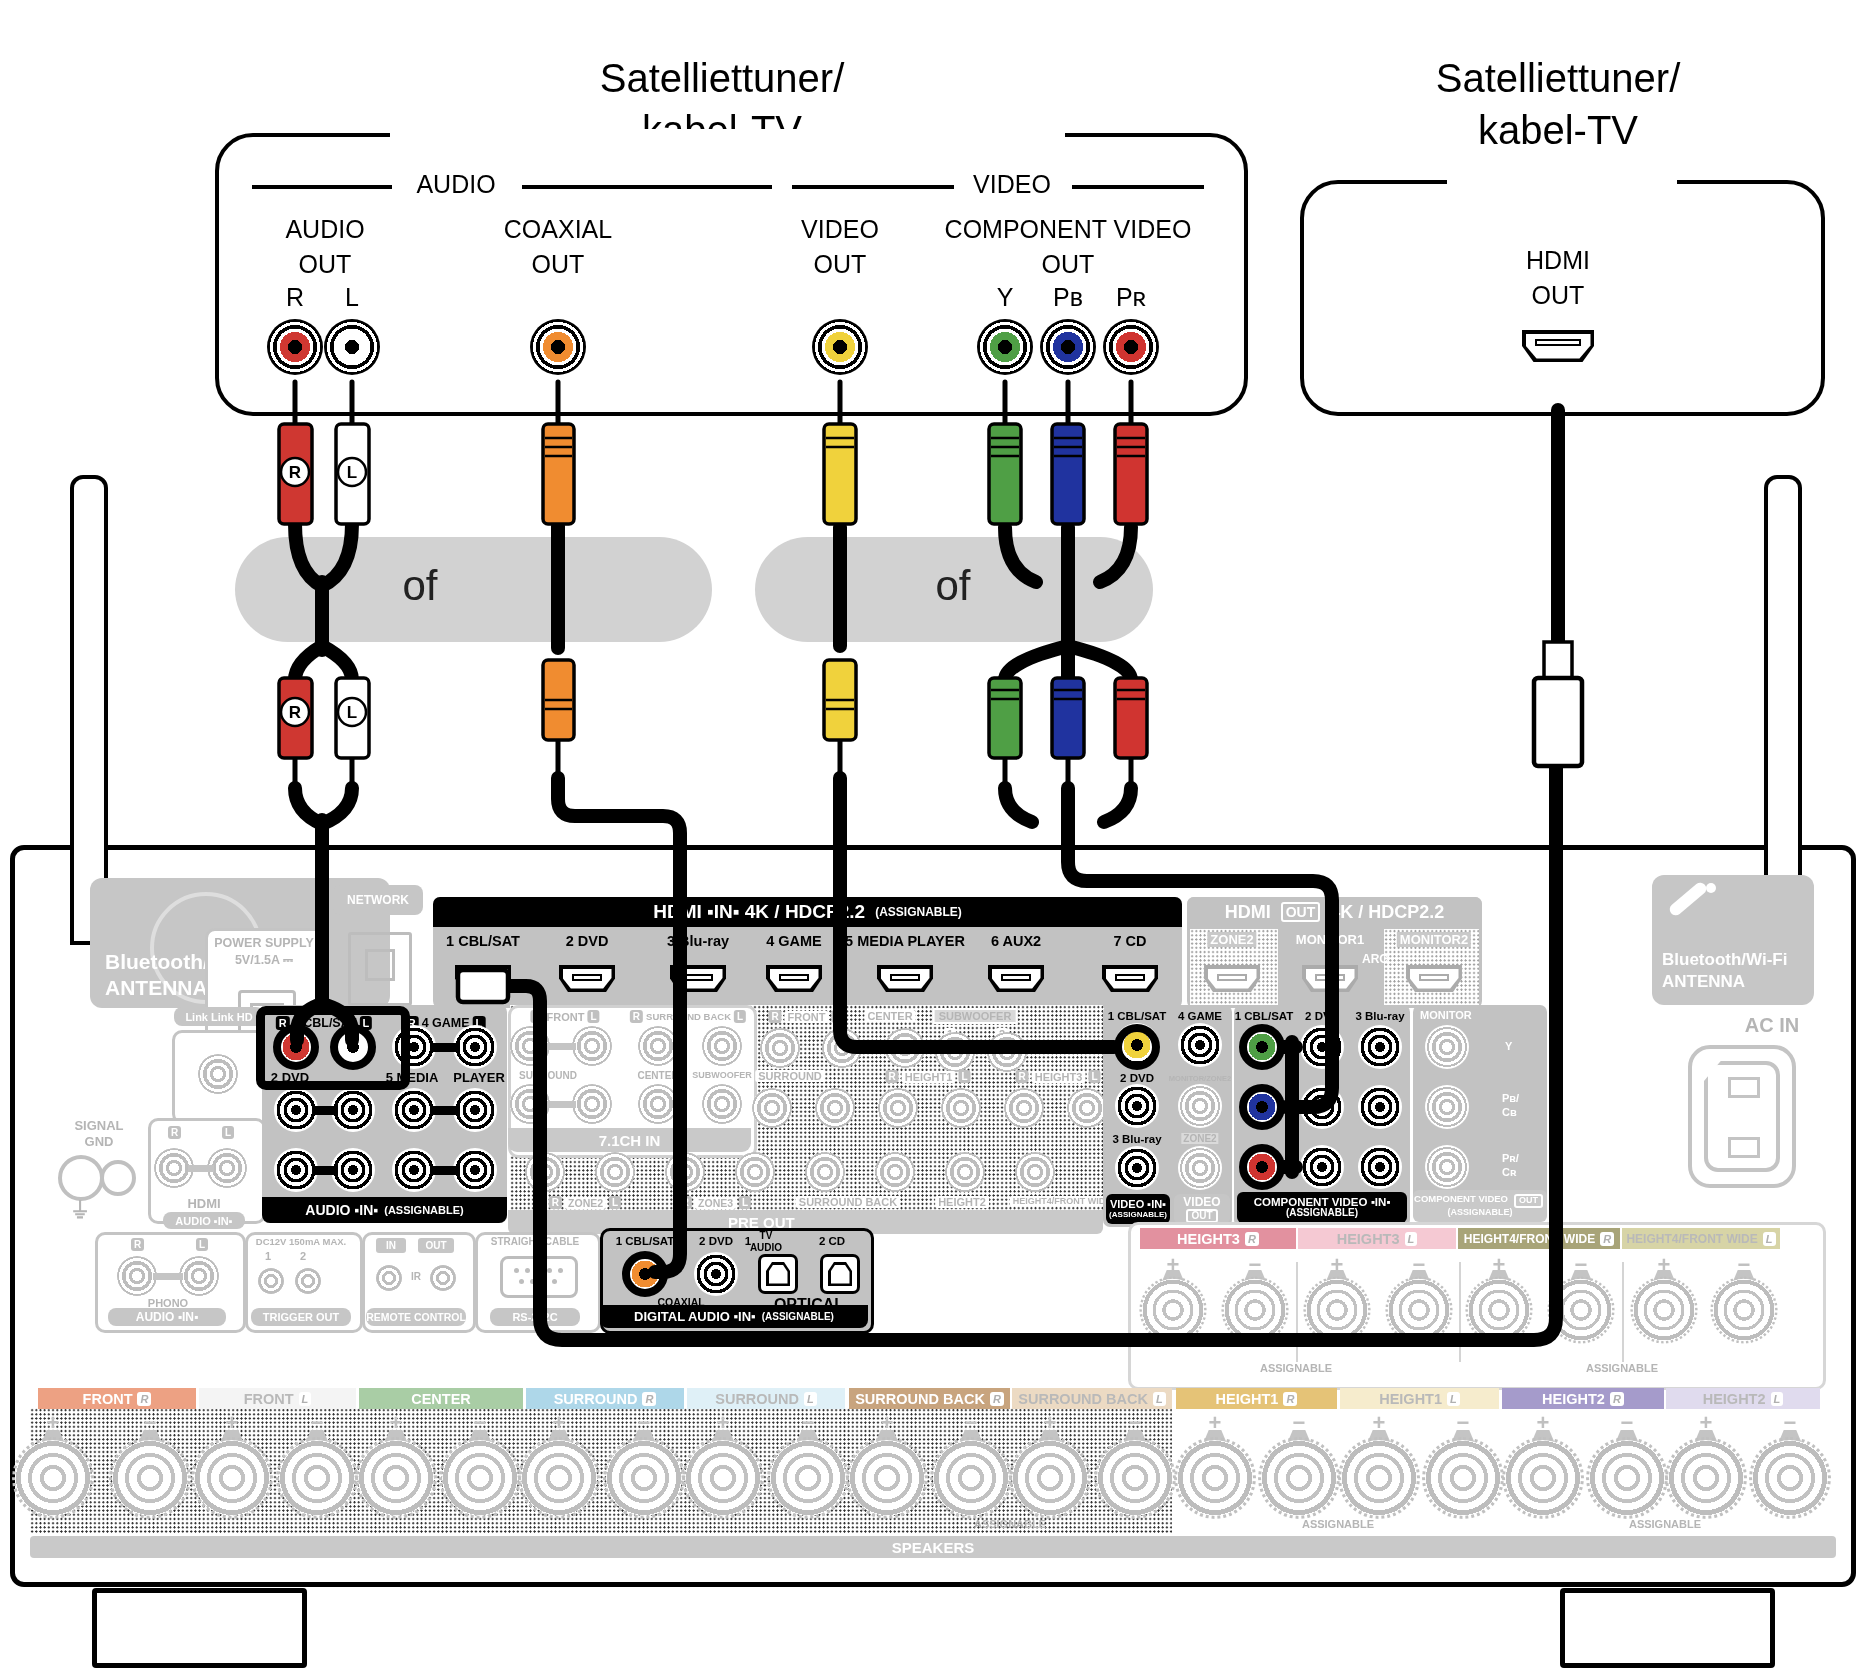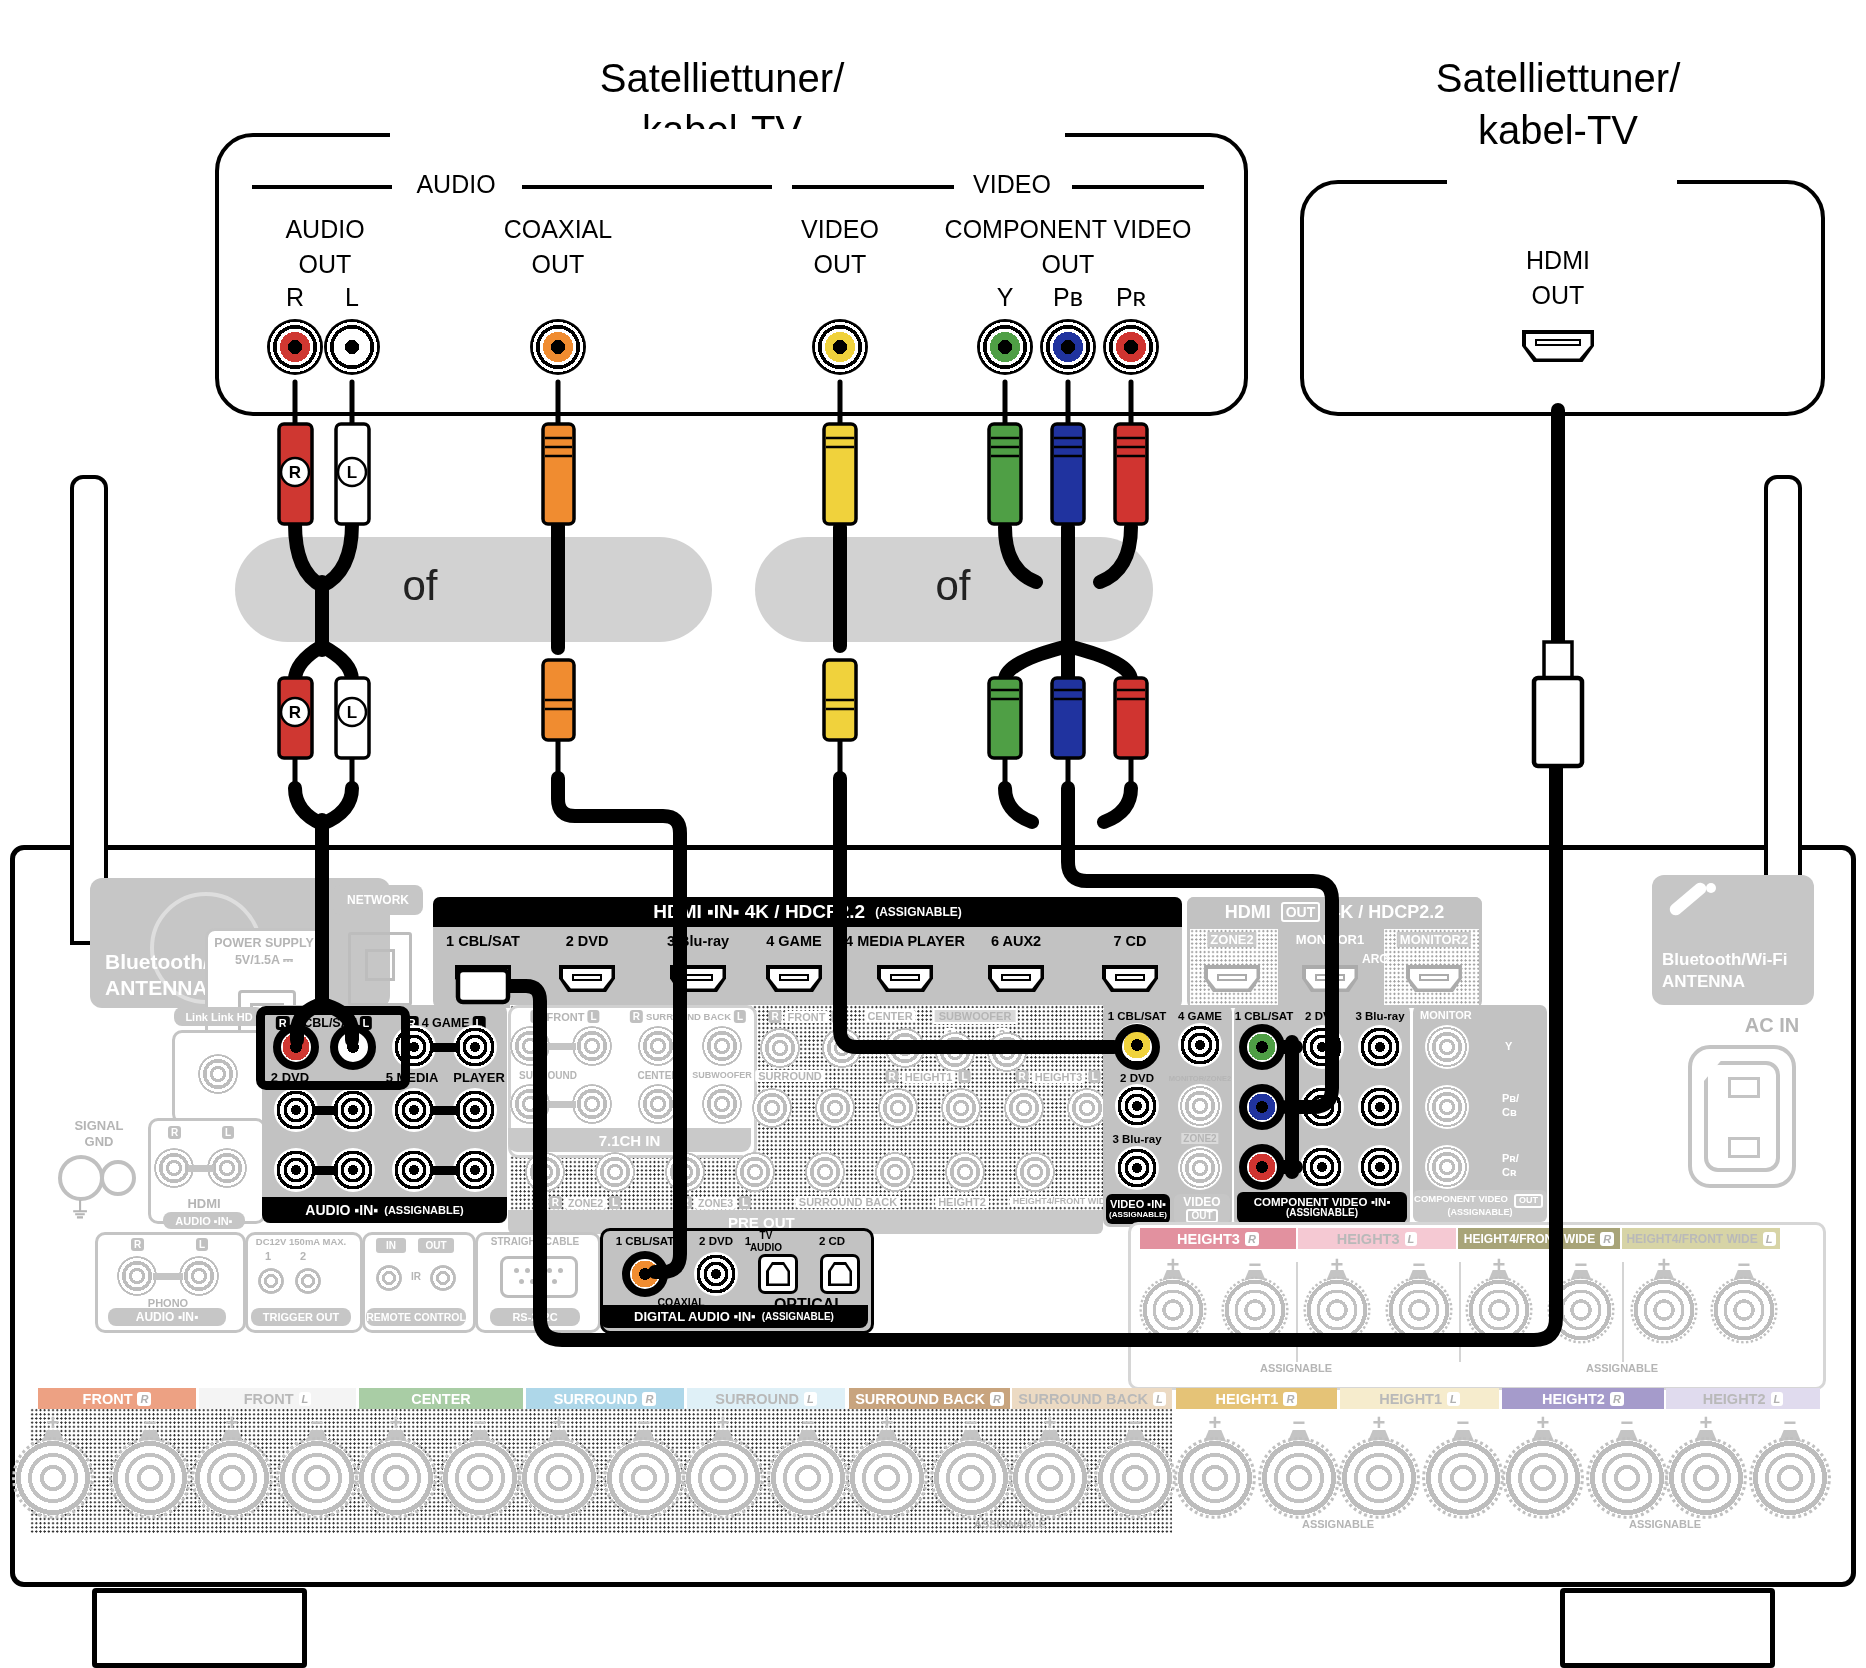--- a/index.html
+++ b/index.html
@@ -164,21 +164,21 @@
 
   <div class="blk" style="left:433px;top:897px;width:749px;height:111px"></div>
   <div class="bbar" style="left:433px;top:897px;width:749px;height:30px;border-radius:7px 7px 0 0;font-size:19px;gap:10px">
     <span>HDMI ▪IN▪ 4K / HDCP2.2</span>
     <span style="font-size:12px">(ASSIGNABLE)</span>
   </div>
   <div class="lbl" style="left:483px;top:933px;font-size:14.5px">1 CBL/SAT</div>
   <div class="lbl" style="left:587px;top:933px;font-size:14.5px">2 DVD</div>
   <div class="lbl" style="left:698px;top:933px;font-size:14.5px">3 Blu-ray</div>
   <div class="lbl" style="left:794px;top:933px;font-size:14.5px">4 GAME</div>
-  <div class="lbl" style="left:905px;top:933px;font-size:14.5px">4 MEDIA PLAYER</div>
+  <div class="lbl" style="left:905px;top:933px;font-size:14.5px">5 MEDIA PLAYER</div>
   <div class="lbl" style="left:1016px;top:933px;font-size:14.5px">6 AUX2</div>
   <div class="lbl" style="left:1130px;top:933px;font-size:14.5px">7 CD</div>
   <span class="hp" style="left:483px;top:965px">
       <u></u>
       <i></i>
       <s></s>
     </span>
   <span class="hp" style="left:587px;top:965px">
       <u></u>
       <i></i>
@@ -746,20 +746,21 @@
       <span class="pw" style="left: 1790px; top: 1478px;">
         <b class="pm" style="top: -68px;">−</b>
         <span class="cap" style="top: -48px;"></span>
         <span class="post"></span>
       </span>
     </div>
 
   <div class="glbl" style="left:1010px;top:1518px;font-size:11px">ASSIGNABLE</div>
   <div class="glbl" style="left:1338px;top:1518px;font-size:11px">ASSIGNABLE</div>
   <div class="glbl" style="left:1665px;top:1518px;font-size:11px">ASSIGNABLE</div>
+  <div class="gbar" style="left:30px;top:1536px;width:1806px;height:22px;border-radius:4px;font-size:15px">SPEAKERS</div>
 
   <div class="foot" style="left:92px;top:1588px;width:205px"></div>
   <div class="foot" style="left:1560px;top:1588px;width:205px"></div>
 
   <svg class="cables" width="1866" height="1668" viewBox="0 0 1866 1668">
     <g stroke="#000" stroke-width="14" fill="none" stroke-linecap="round" stroke-linejoin="round">
 
       <path d="M295 524 Q295 572 322 586"></path>
       <path d="M352 524 Q352 572 322 586"></path>
       <path d="M322 582 L322 650"></path>

